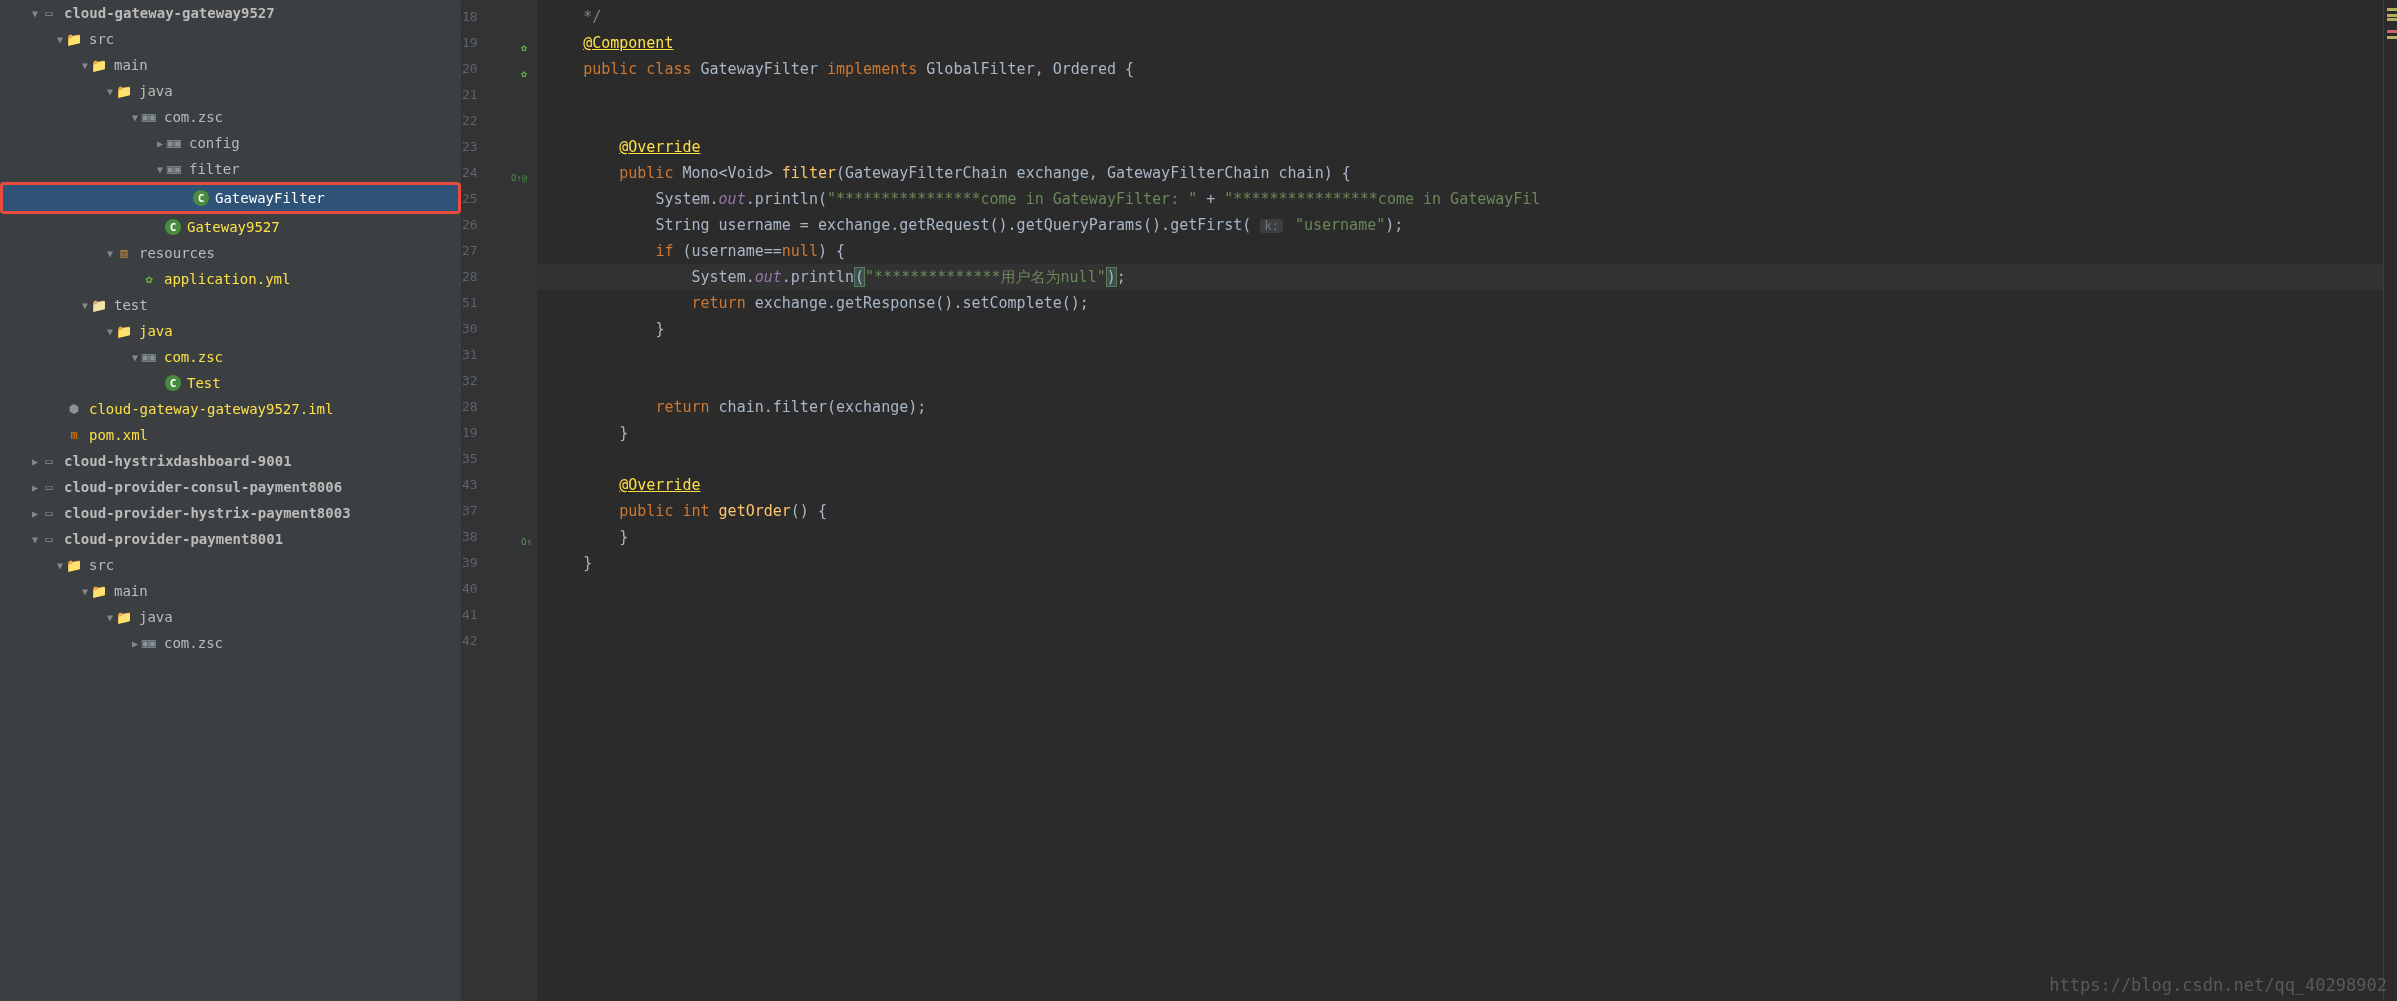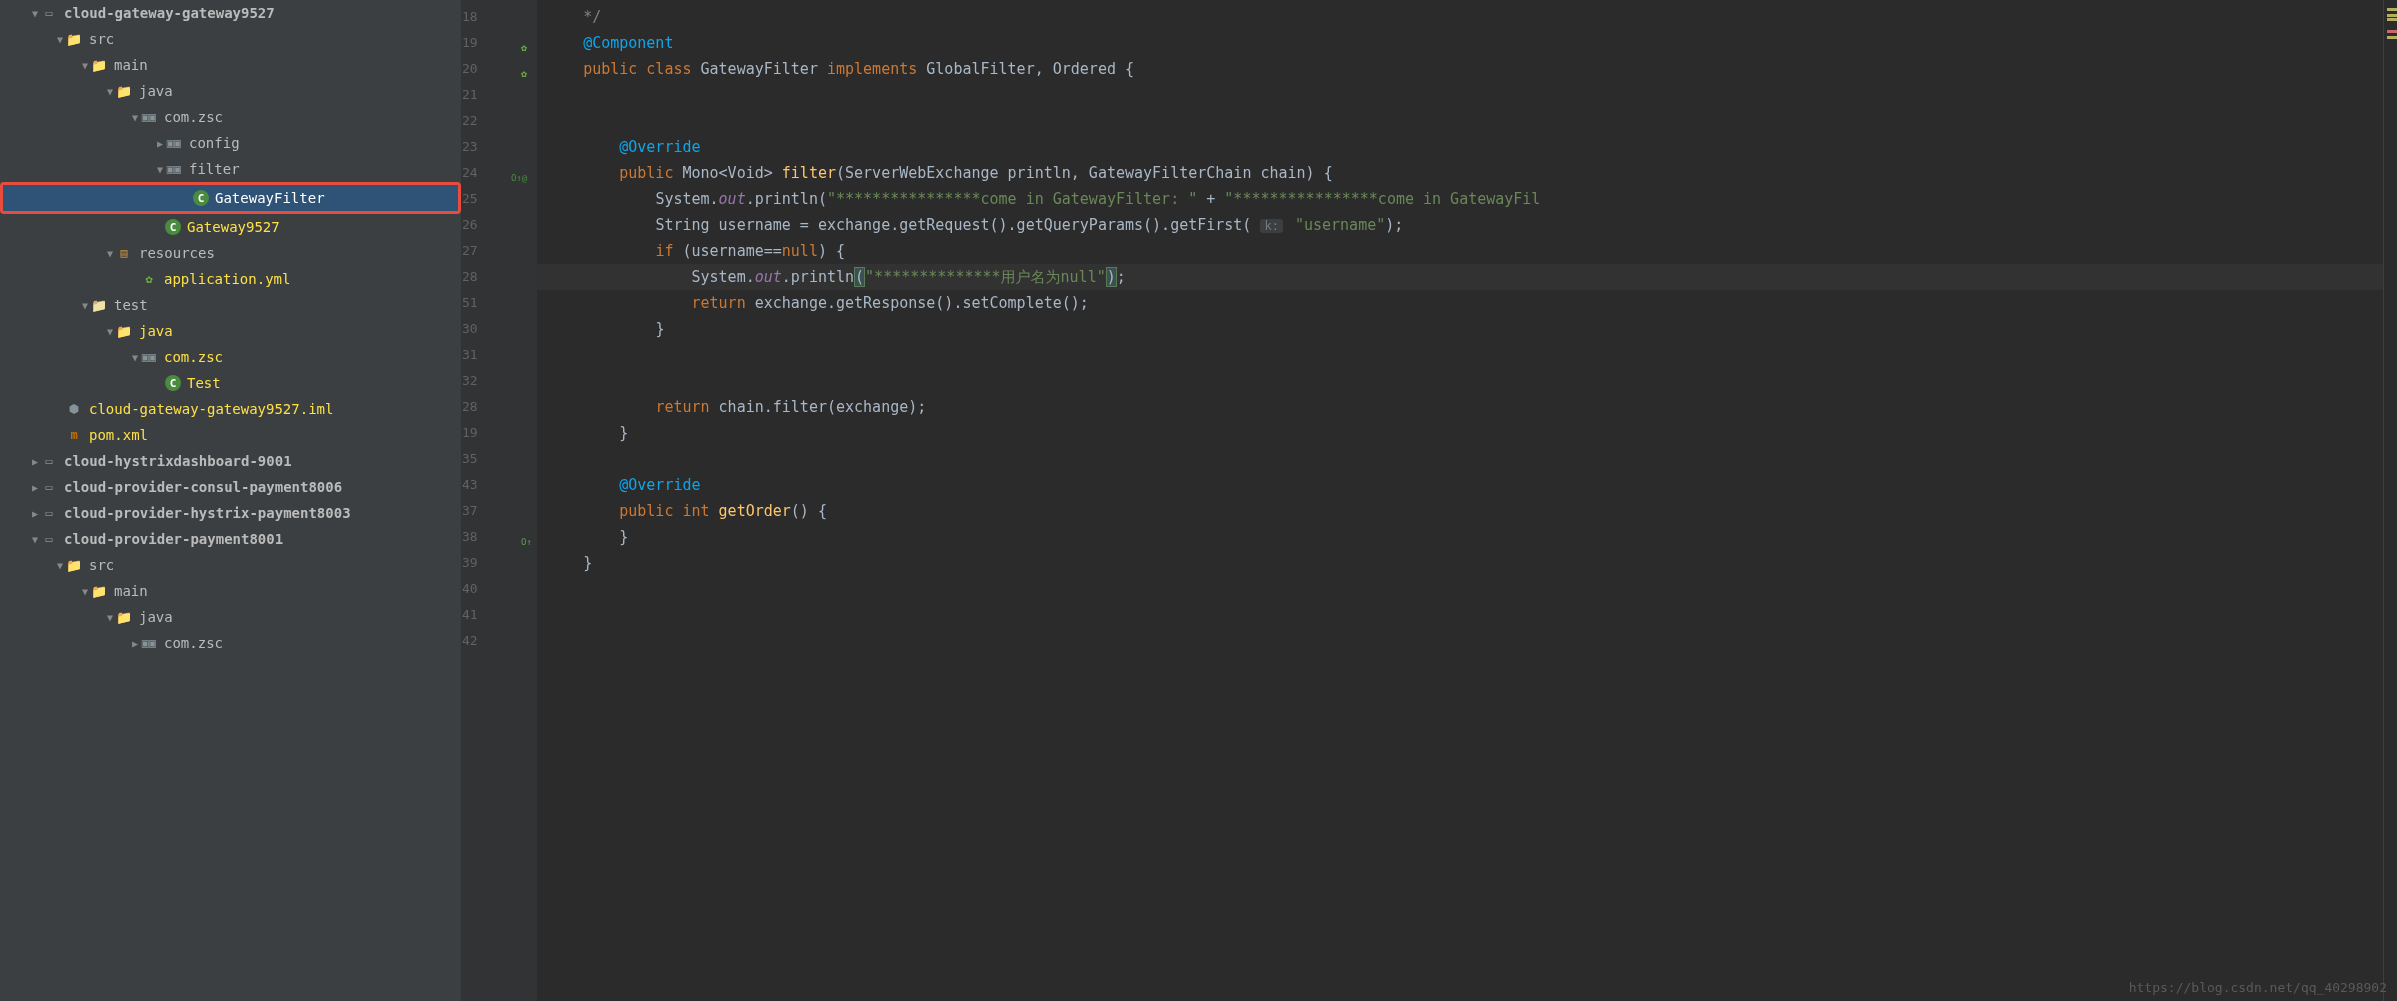--- a/index.html
+++ b/index.html
@@ -121,21 +121,21 @@
 .code-line {
   height: 26px;
   line-height: 26px;
   padding-left: 10px;
   white-space: pre;
   font-size: 15px;
 }
 .code-line.current { background: #323232; }
 .kw { color: #cc7832; }
 .str { color: #6a8759; }
-.ann { color: #0ea5e9; }
+.ann { color: #fde047; text-decoration: underline; }
 .type { color: #a9b7c6; }
 .method { color: #ffc66d; }
 .field { color: #9876aa; font-style: italic; }
 .comment { color: #808080; }
 .num { color: #6897bb; }
 .const { color: #9876aa; font-style: italic; }
 .paren { color: #a9b7c6; }
 .brace-hl { background: #3b514d; border: 1px solid #5a7a5a; }
 .param-hint {
   background: #3c3f41;
@@ -157,21 +157,21 @@
   width: 10px;
   height: 3px;
 }
 .minimap .mark.warn { background: #b3ae60; }
 .minimap .mark.err { background: #cc666e; }
 .watermark {
   position: absolute;
   right: 10px;
   bottom: 6px;
   color: #5a5a5a;
-  font-size: 13px;
+  font-size: 17px;
 }
 </style>
 </head>
 <body>
 
 <div class="container">
 
   <div class="sidebar" id="sidebar">
       <div class="tree-item bold" style="padding-left: 30px;">
         <span class="arrow down"></span>
@@ -330,21 +330,21 @@
         <div class="ln">41</div>
         <div class="ln">42</div>
       </div>
     <div class="code-area" id="code">
         <div class="code-line">    <span class="comment">*/</span></div>
         <div class="code-line">    <span class="ann">@Component</span></div>
         <div class="code-line">    <span class="kw">public class </span><span class="type">GatewayFilter </span><span class="kw">implements </span><span class="type">GlobalFilter</span><span class="paren">, </span><span class="type">Ordered </span><span class="paren">{</span></div>
         <div class="code-line"></div>
         <div class="code-line"></div>
         <div class="code-line">        <span class="ann">@Override</span></div>
-        <div class="code-line">        <span class="kw">public </span><span class="type">Mono&lt;Void&gt; </span><span class="method">filter</span><span class="paren">(ServerWebExchange println, GatewayFilterChain chain) {</span></div>
+        <div class="code-line">        <span class="kw">public </span><span class="type">Mono&lt;Void&gt; </span><span class="method">filter</span><span class="paren">(GatewayFilterChain exchange, GatewayFilterChain chain) {</span></div>
         <div class="code-line">            <span class="type">System.</span><span class="field">out</span><span class="type">.println</span><span class="paren">(</span><span class="str">"****************come in GatewayFilter: "</span><span class="paren"> + </span><span class="str">"****************come in GatewayFil</span></div>
         <div class="code-line">            <span class="type">String username = exchange.getRequest().getQueryParams().getFirst(</span> <span class="param-hint">k:</span> <span class="str">"username"</span><span class="paren">);</span></div>
         <div class="code-line">            <span class="kw">if </span><span class="paren">(username==</span><span class="kw">null</span><span class="paren">) {</span></div>
         <div class="code-line current">                <span class="type">System.</span><span class="field">out</span><span class="type">.println</span><span class="brace-hl paren">(</span><span class="str">"**************用户名为null"</span><span class="brace-hl paren">)</span><span class="paren">;</span></div>
         <div class="code-line">                <span class="kw">return </span><span class="type">exchange.getResponse().setComplete();</span></div>
         <div class="code-line">            <span class="paren">}</span></div>
         <div class="code-line"></div>
         <div class="code-line"></div>
         <div class="code-line">            <span class="kw">return </span><span class="type">chain.filter(exchange);</span></div>
         <div class="code-line">        <span class="paren">}</span></div>

